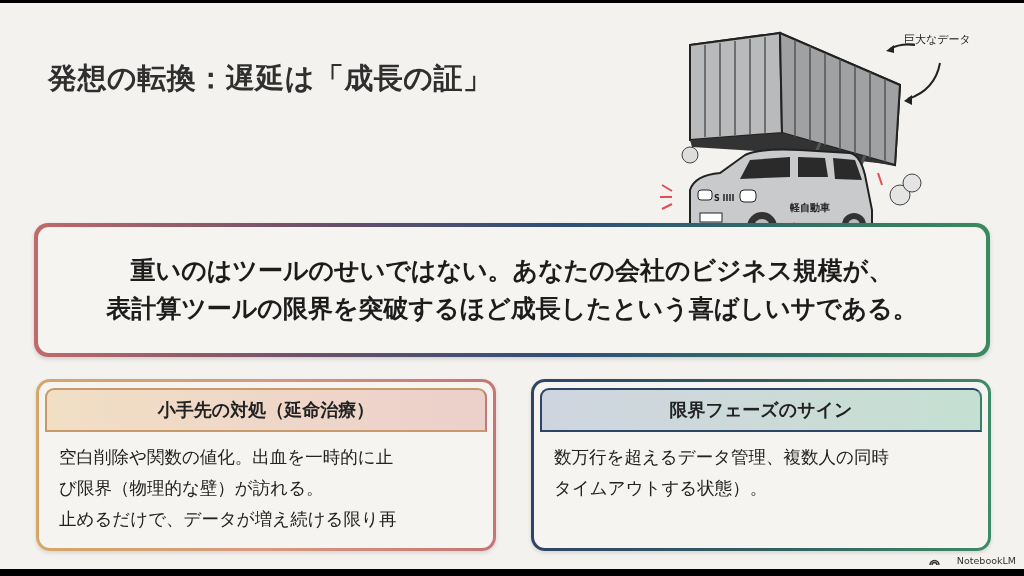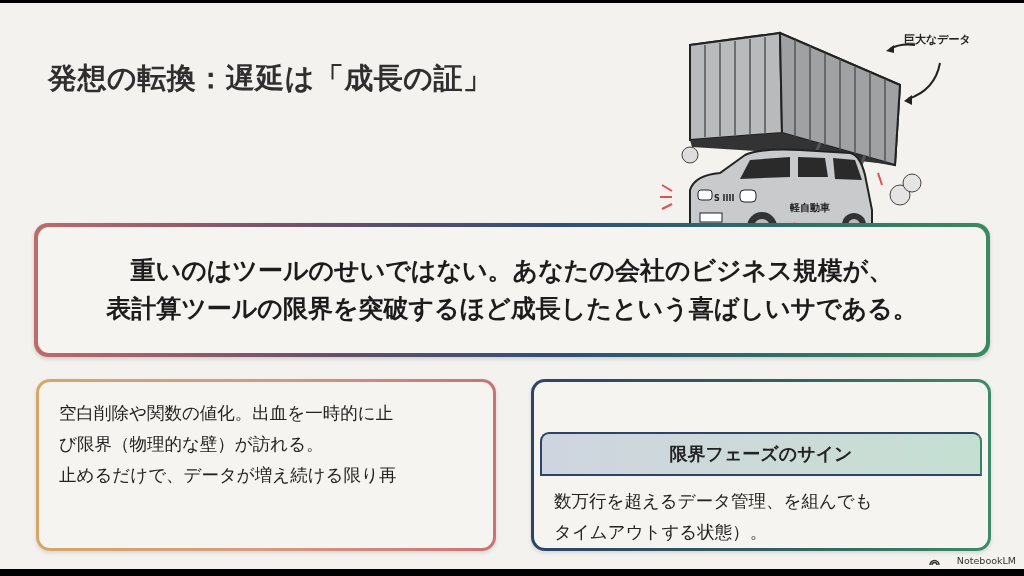--- a/index.html
+++ b/index.html
@@ -10,21 +10,21 @@
     background: #f3f2ee; overflow: hidden;
   }
   .title {
     position: absolute; left: 48px; top: 56px;
     font-size: 29px; font-weight: bold; color: #2f2f2f; letter-spacing: 0.5px;
     white-space: nowrap;
   }
   
   .illus { position: absolute; left: 650px; top: 12px; width: 360px; height: 230px; }
   .illus-label {
-    position: absolute; left: 904px; top: 29px; font-size: 11px; font-weight: bold; color: #222;
+    position: absolute; left: 904px; top: 29px; font-size: 11px; font-weight: normal; color: #222;
     white-space: nowrap;
   }
   
   .main-box {
     position: absolute; left: 34px; top: 220px; width: 956px; height: 134px;
     border-radius: 14px; padding: 4px;
     background: linear-gradient(90deg, #c06a6a 0%, #6a4f6a 30%, #2f4f78 55%, #2f6a6a 75%, #3a8a5e 100%);
     box-shadow: 0 2px 4px rgba(0,0,0,0.15);
     text-align: center;
   }
@@ -51,21 +51,20 @@
     align-items: center; justify-content: center;
     font-size: 18px; font-weight: bold; color: #222; white-space: nowrap;
   }
   .card.left .card-head {
     border-color: #c8996a #c47a72 #c8996a #c8996a;
     background: linear-gradient(90deg, #f1dfc4 0%, #efd7c8 50%, #ecd0cb 100%);
   }
   .card.right .card-head {
     border-color: #2e4466 #3d8068 #2e4466 #2e4466;
     background: linear-gradient(90deg, #cfd5e0 0%, #cbdbd6 60%, #c4e0d2 100%);
-    margin-top: 44px;
   }
   .card-body {
     padding: 10px 12px 0 14px; font-size: 17.5px; color: #222; line-height: 31px;
   }
   .card-line { white-space: nowrap; }
   .nblm {
     position: absolute; right: 8px; bottom: 3px; display: flex; align-items: center; gap: 17px;
     font-size: 9.5px; color: #333; font-weight: normal; margin-top: 8px;
   }
 </style>
@@ -140,33 +139,34 @@
 
   <div class="main-box">
     <div class="main-inner">
       <div class="main-line">重いのはツールのせいではない。あなたの会社のビジネス規模が、</div>
       <div class="main-line">表計算ツールの限界を突破するほど成長したという喜ばしいサである。</div>
     </div>
   </div>
 
   <div class="card left">
     <div class="card-inner">
+      <div class="card-head">小手先の対処（延命治療）</div>
       <div class="card-body">
         <div class="card-line">空白削除や関数の値化。出血を一時的に止</div>
         <div class="card-line">び限界（物理的な壁）が訪れる。</div>
         <div class="card-line">止めるだけで、データが増え続ける限り再</div>
       </div>
     </div>
   </div>
 
   <div class="card right">
     <div class="card-inner">
       <div class="card-head">限界フェーズのサイン</div>
       <div class="card-body">
-        <div class="card-line">数万行を超えるデータ管理、を組んでも</div>
+        <div class="card-line">数万行を超えるデータ管理、複数人の同時</div>
         <div class="card-line">タイムアウトする状態）。</div>
       </div>
     </div>
   </div>
 
   <div class="nblm">
     <svg width="11" height="8" viewBox="0 0 11 8">
       <path d="M1,8 A4.5,4.5 0 0 1 10,8" fill="none" stroke="#333" stroke-width="1.5"></path>
       <path d="M3,8 A2.5,2.5 0 0 1 8,8" fill="none" stroke="#333" stroke-width="1.5"></path>
     </svg>

